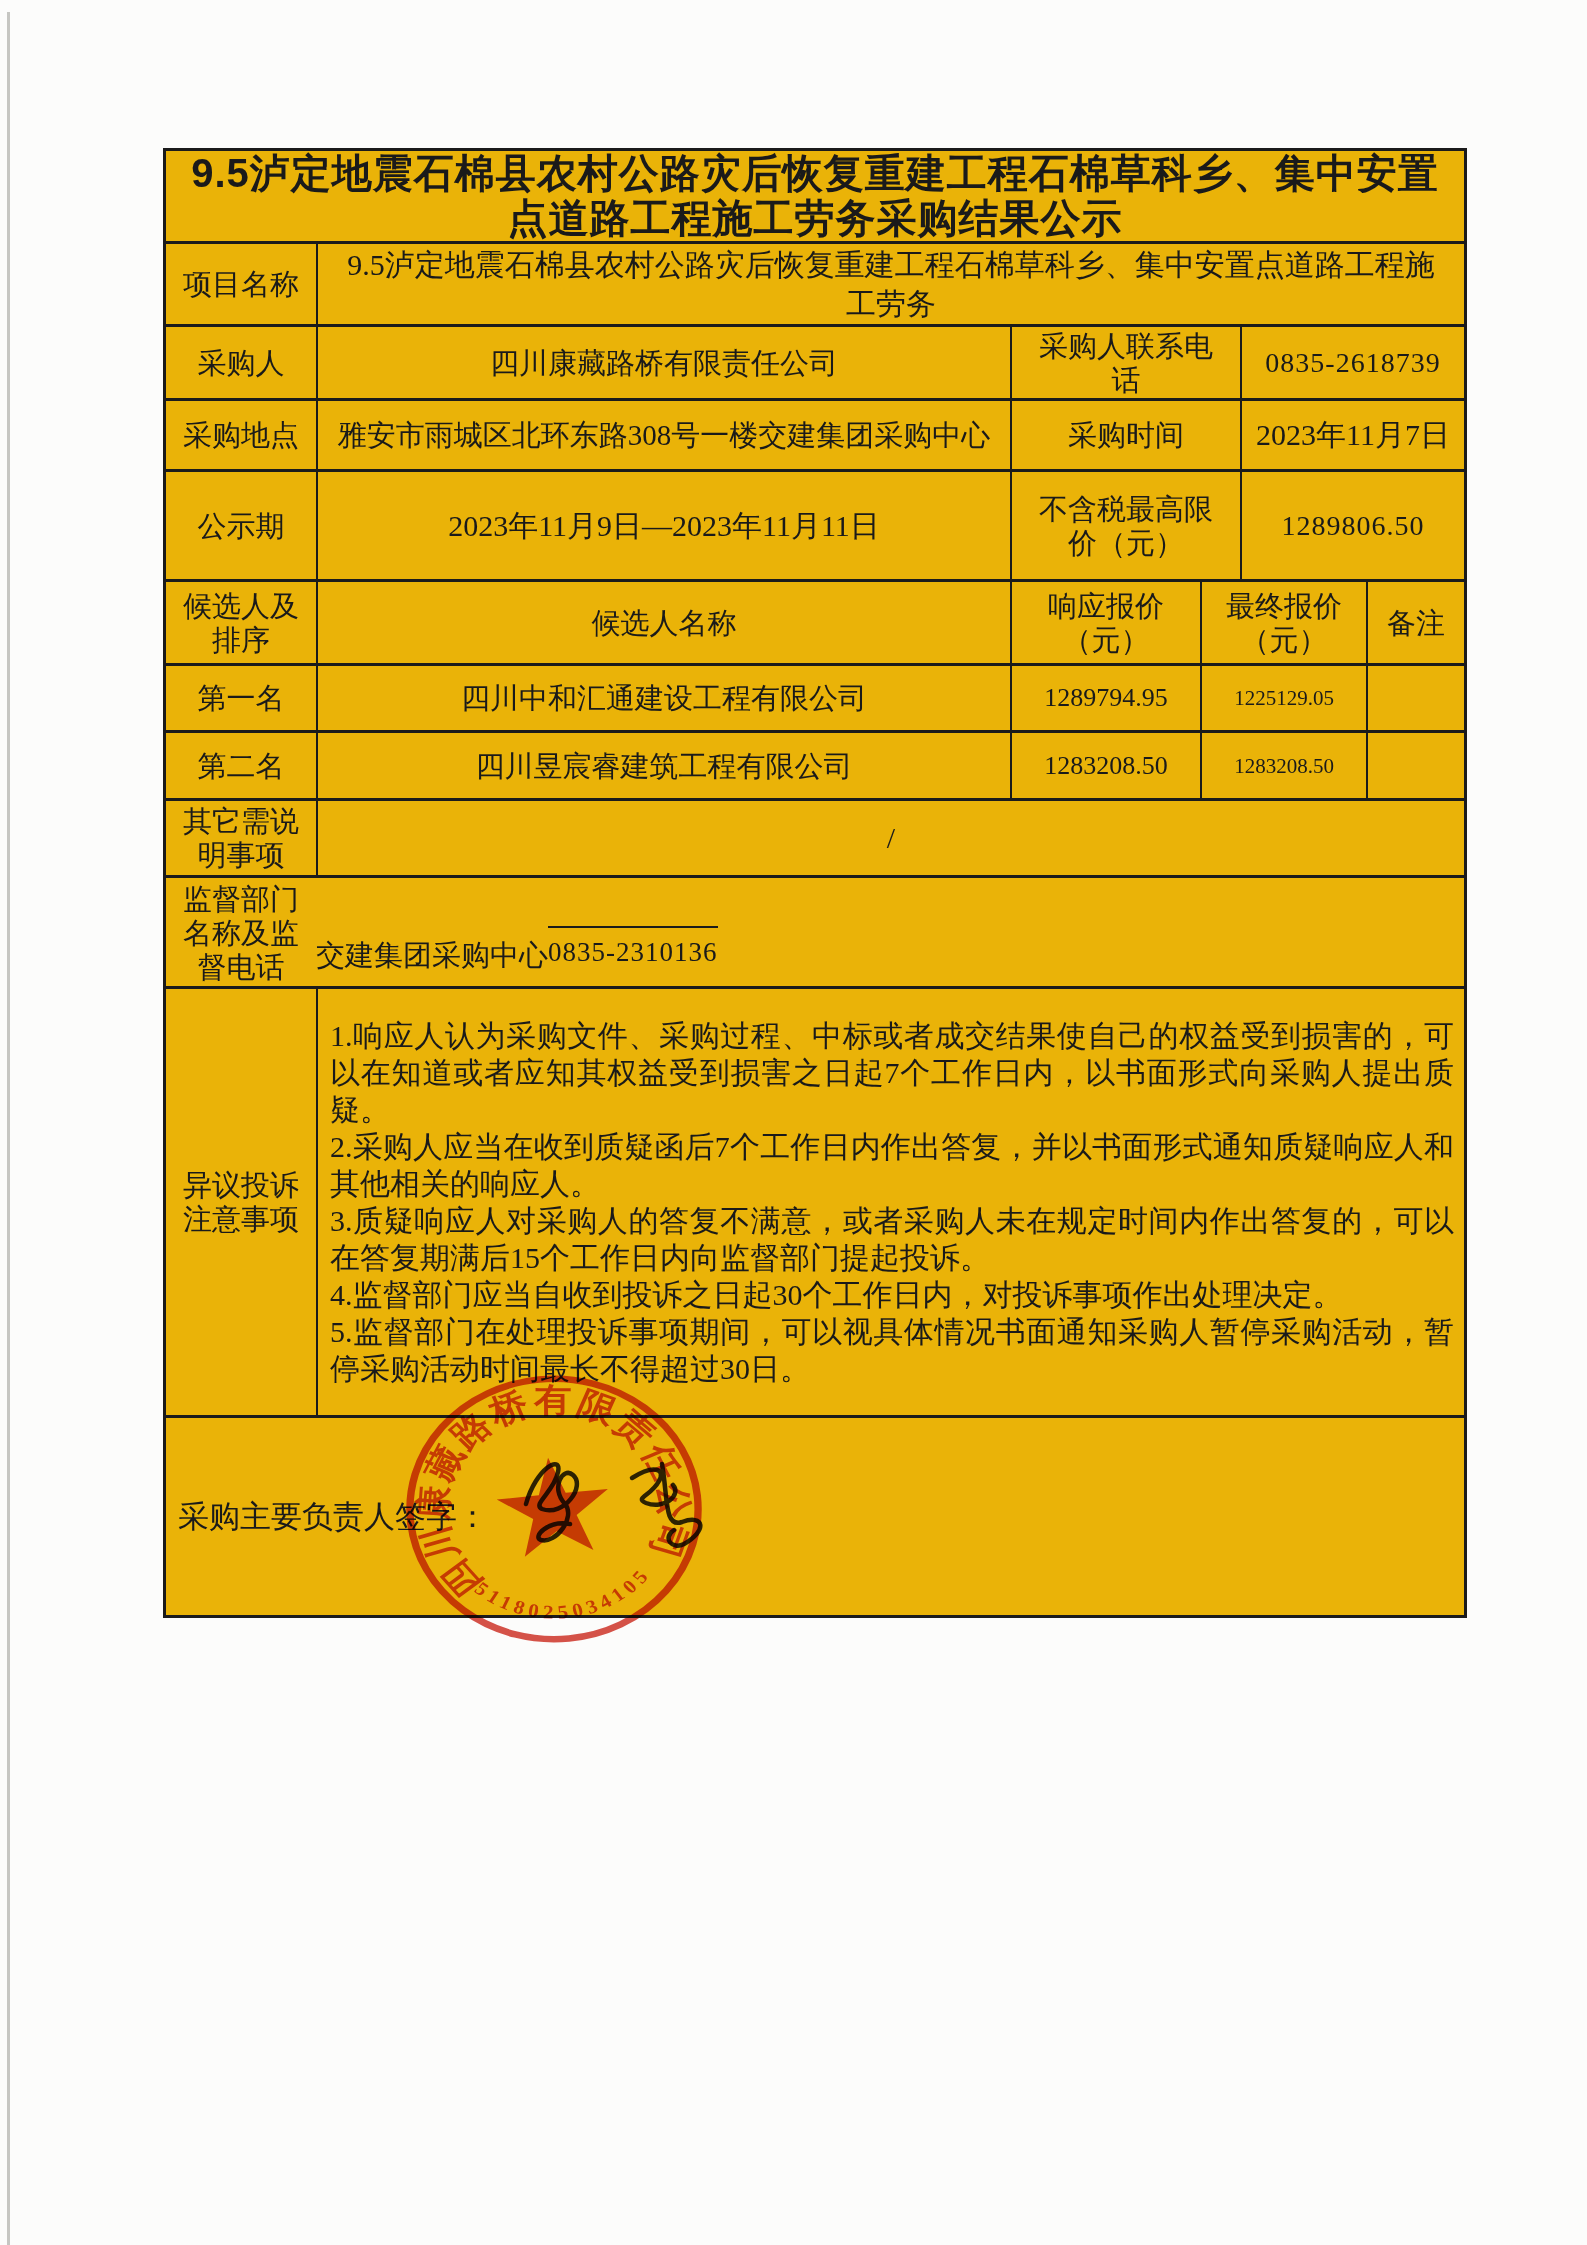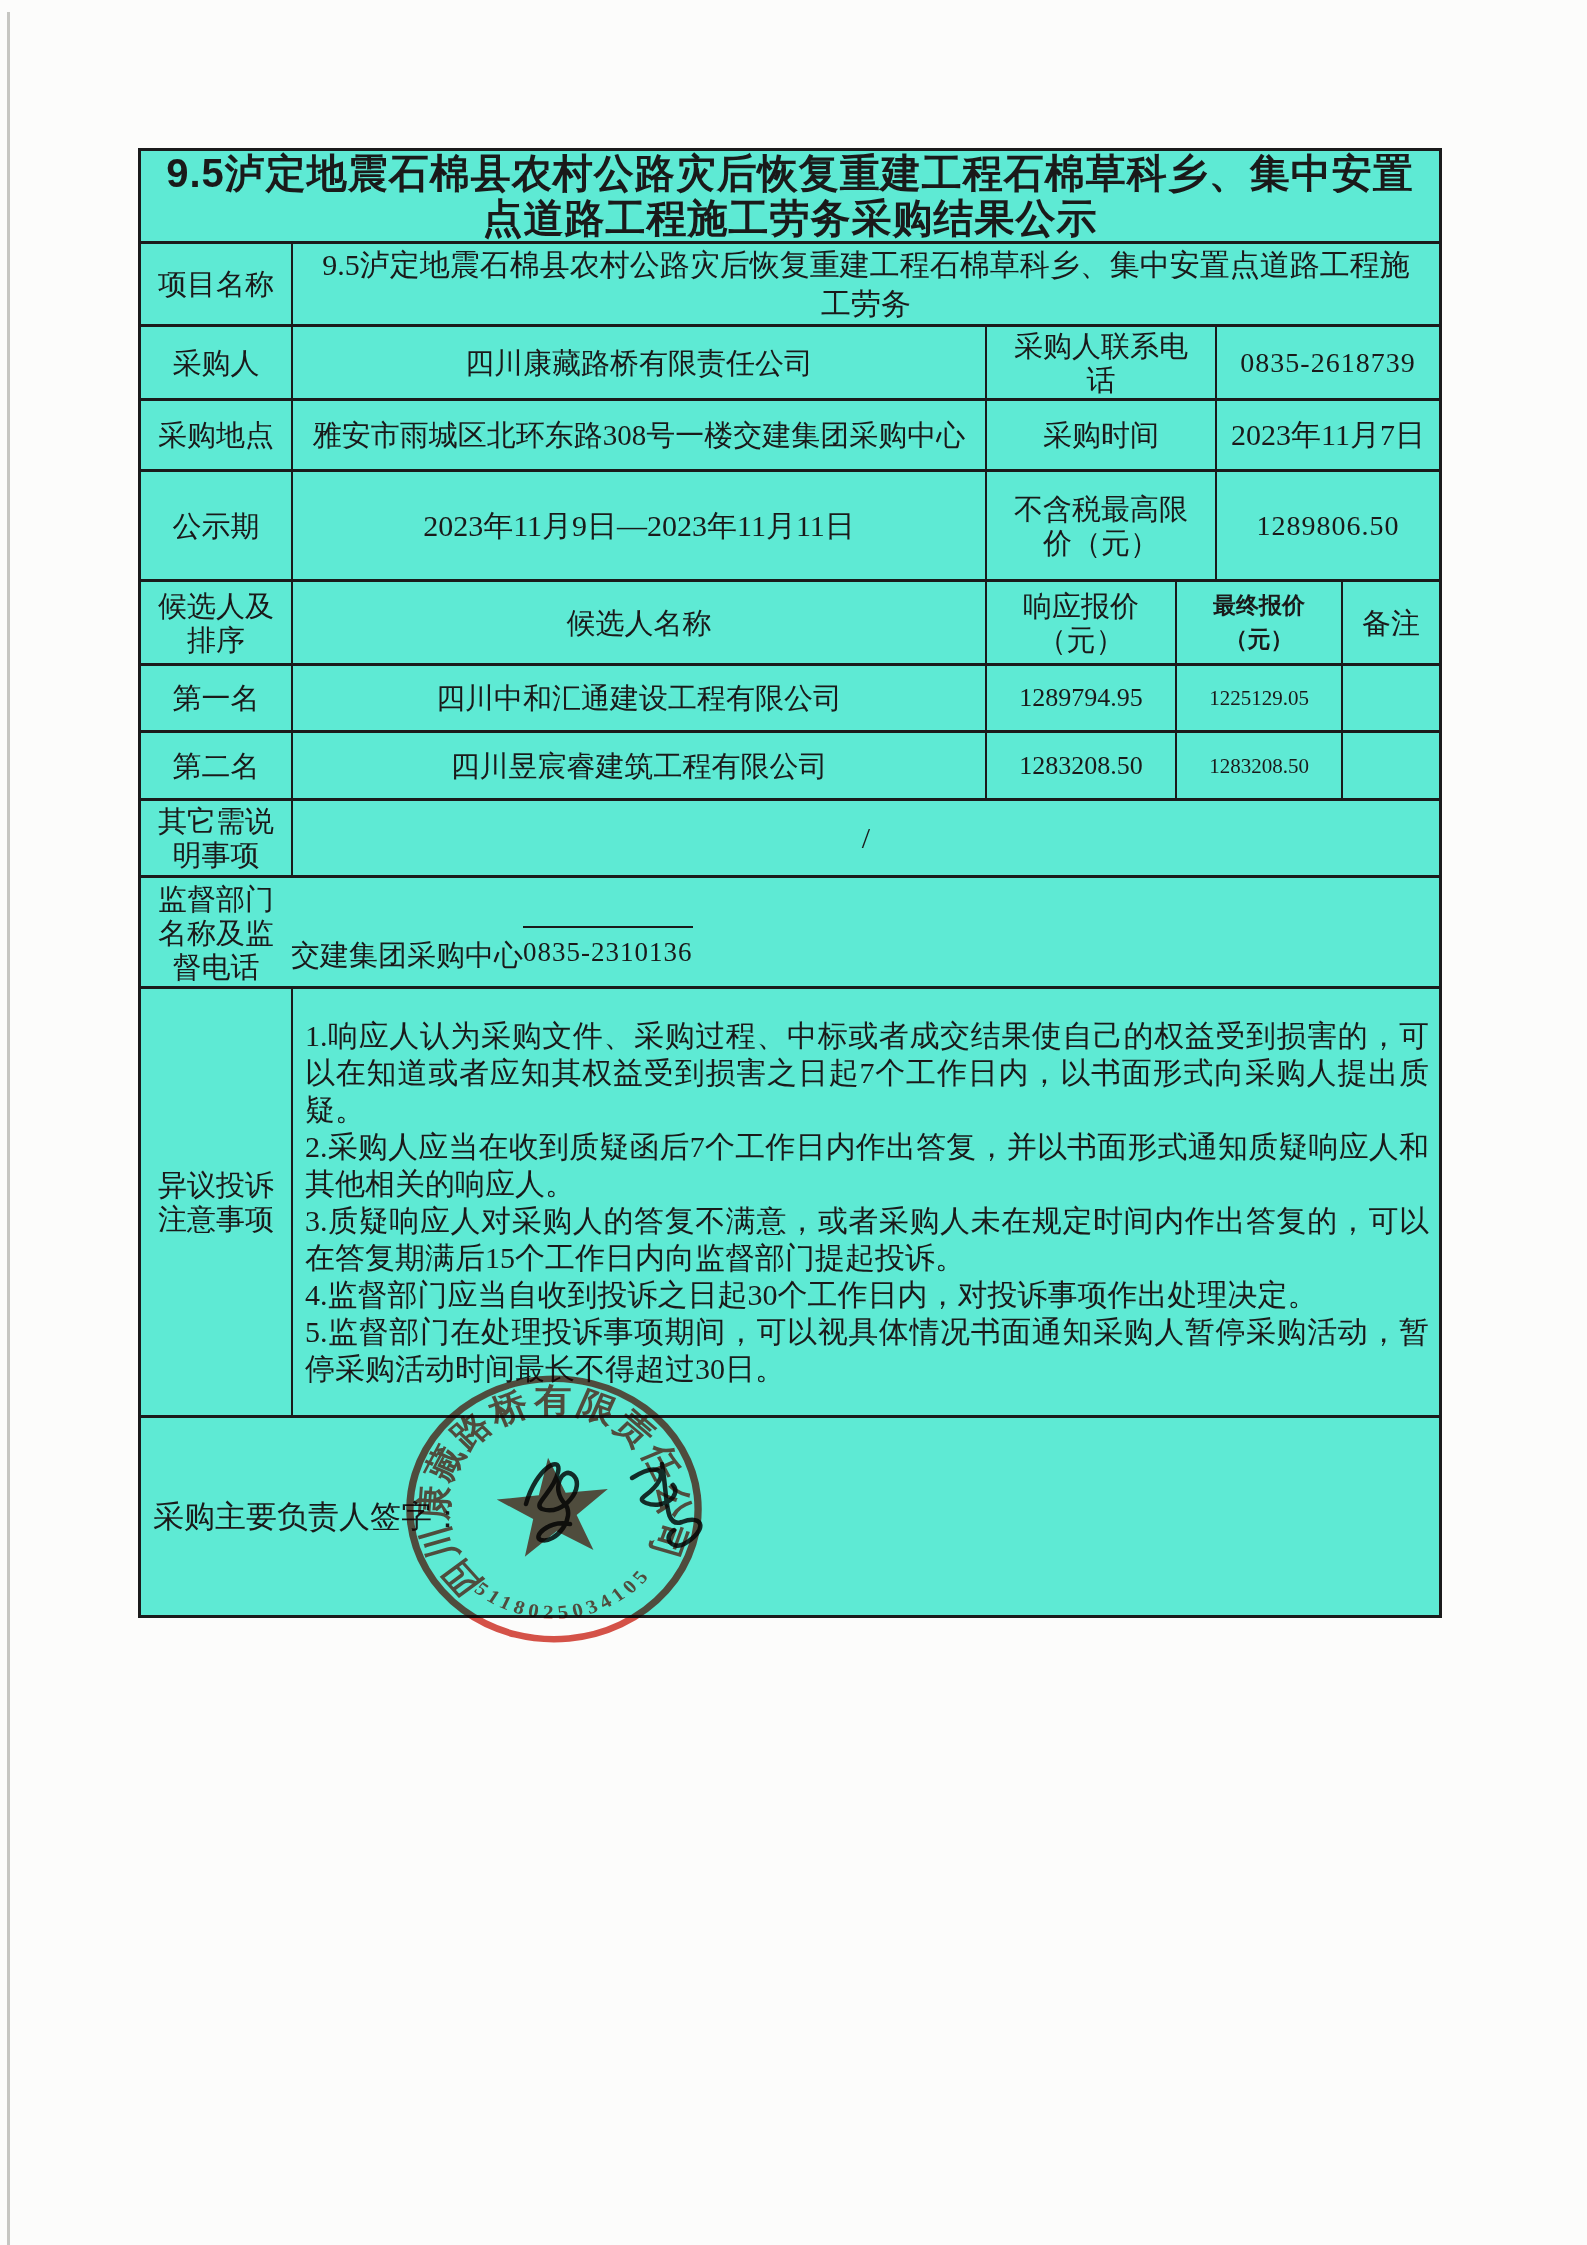--- a/index.html
+++ b/index.html
@@ -10,24 +10,24 @@
     background:#fcfcfb;
     overflow:hidden;
     font-family:"Liberation Serif","DejaVu Serif",serif;
     color:#1a1a1a;
   }
   
   .scan-line-v { position:absolute; left:7px; top:12px; width:3px; height:2233px; background:#c6c6c2; }
 
   
   .doc-table {
-    position:absolute; left:138px; top:148px; width:1304px;
+    position:absolute; left:163px; top:148px; width:1304px;
     border:3px solid #1b1b1b;
     box-sizing:border-box;
-    background:#5eead4;
+    background:#eab308;
   }
   .t-row { display:flex; border-top:3px solid #1b1b1b; box-sizing:border-box; align-items:stretch; }
   .t-row.first { border-top:none; }
   .cell {
     box-sizing:border-box;
     border-left:2px solid #1b1b1b;
     display:flex; align-items:center; justify-content:center;
     text-align:center;
     font-size:29px; line-height:34px;
     padding:2px 6px;
@@ -134,21 +134,21 @@
 价（元）</div>
       <div class="cell w-subvalue num-value">1289806.50</div>
     </div>
 
     <div class="t-row row-cand-head">
       <div class="cell c-first w-label pre">候选人及
 排序</div>
       <div class="cell w-wide">候选人名称</div>
       <div class="cell w-bid pre" style="font-size:29px;">响应报价
 （元）</div>
-      <div class="cell w-final pre" style="font-size:23px;font-weight:bold;">最终报价
+      <div class="cell w-final pre" style="font-size:29px;">最终报价
 （元）</div>
       <div class="cell w-remark">备注</div>
     </div>
 
     <div class="t-row row-cand-1">
       <div class="cell c-first w-label">第一名</div>
       <div class="cell w-wide">四川中和汇通建设工程有限公司</div>
       <div class="cell w-bid">1289794.95</div>
       <div class="cell w-final">1225129.05</div>
       <div class="cell w-remark"></div>

